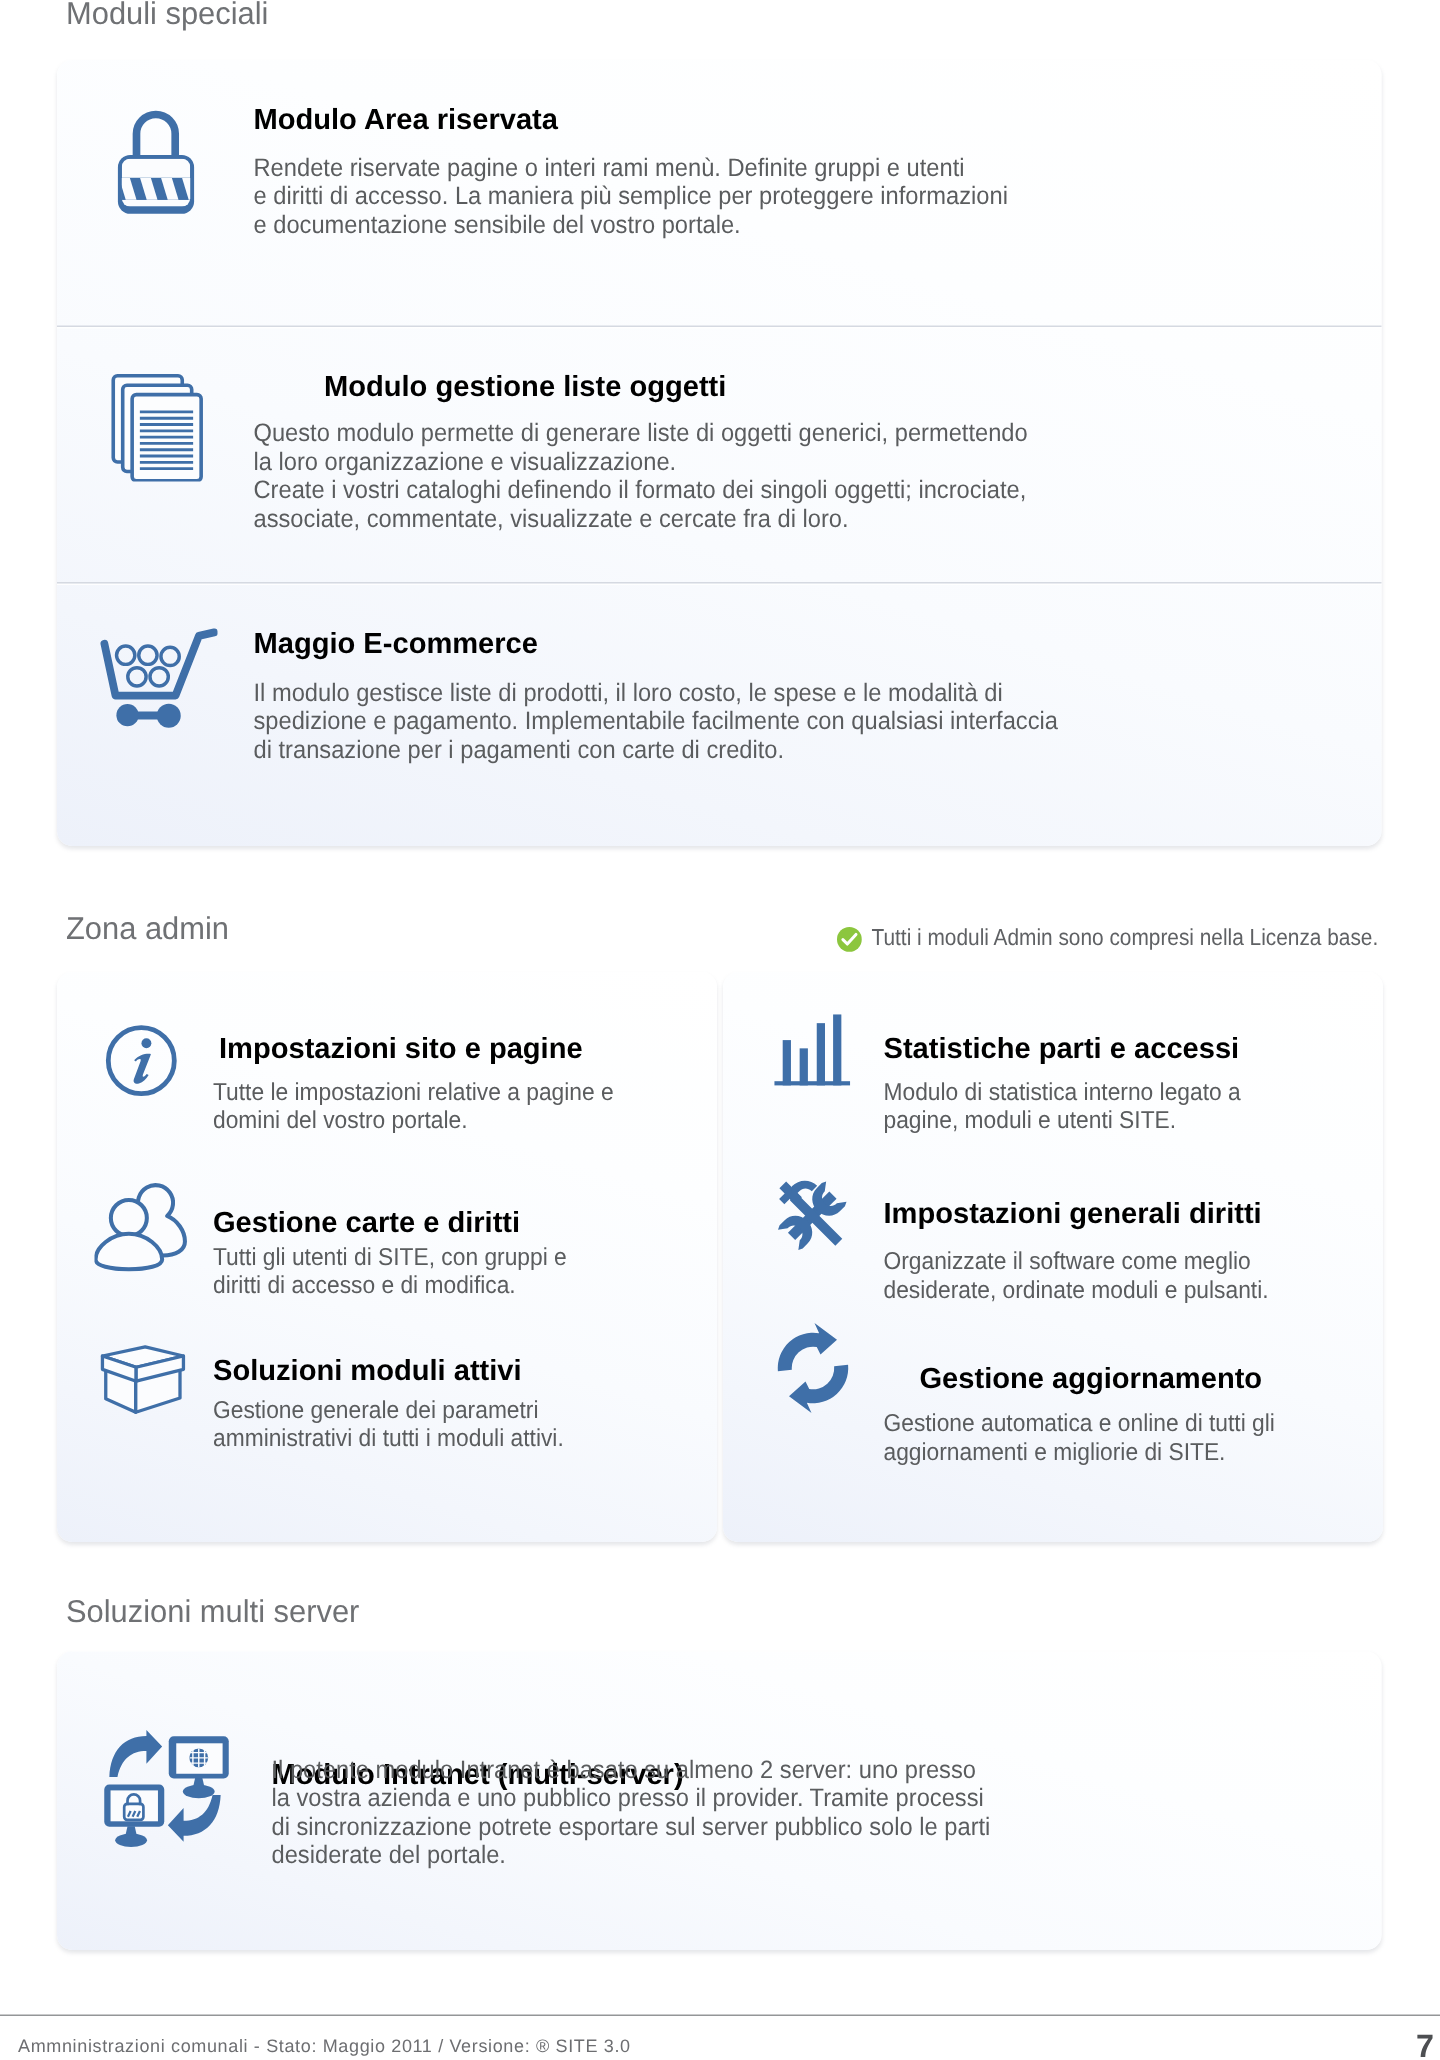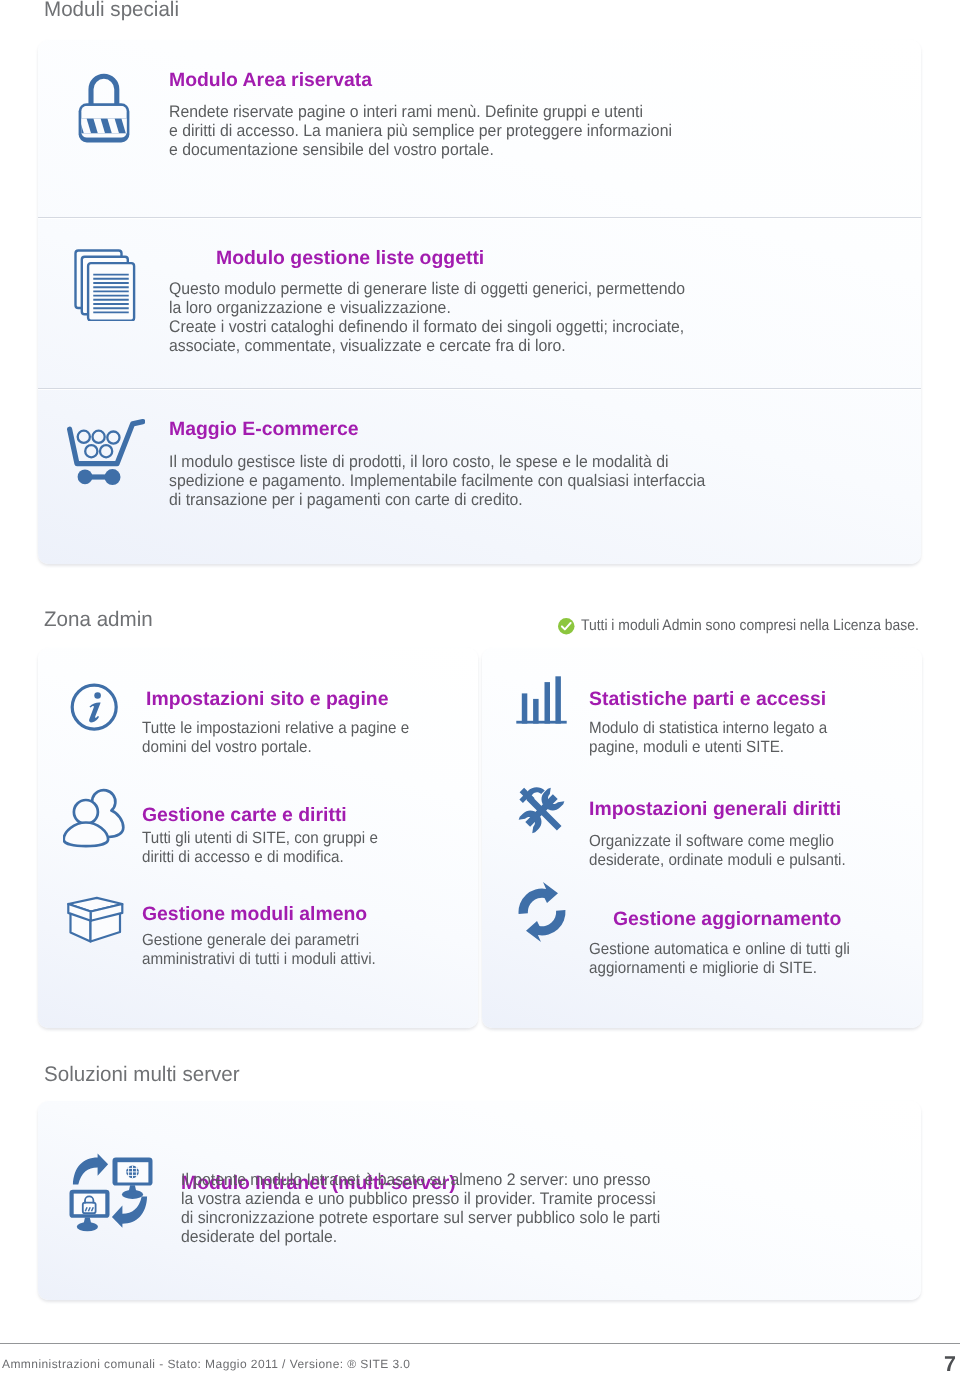--- a/index.html
+++ b/index.html
@@ -10,21 +10,21 @@
 
   .section-title{position:absolute;font-size:21px;color:#6f7174;font-weight:400;white-space:nowrap;
                  transform:scaleX(0.98);transform-origin:left top;}
 
   .panel{position:absolute;border-radius:10px;
          background:linear-gradient(197deg,#ffffff 0%,#fdfeff 30%,#f9fbfe 58%,#f3f6fc 80%,#edf1fa 100%);
          box-shadow:0 2px 3px rgba(125,130,145,0.20);}
 
   .divider{position:absolute;height:1px;background:#d5d9e1;box-shadow:0 1px 0 rgba(255,255,255,0.85);}
 
-  .mod-title{position:absolute;font-size:19.4px;font-weight:bold;color:#a21caf;white-space:nowrap;}
+  .mod-title{position:absolute;font-size:19.4px;font-weight:bold;color:#000000;white-space:nowrap;}
   .mod-body{position:absolute;font-size:16.8px;line-height:18.85px;color:#5a5c5e;white-space:pre-line;
             transform:scaleX(0.941);transform-origin:left top;}
   .mod-body.adm{font-size:16.3px;line-height:19.2px;transform:scaleX(0.933);}
 
   .icon{position:absolute;}
 
   .footer-rule{position:absolute;height:1px;background:#949698;}
   .footer-text{position:absolute;font-size:12px;color:#6d6e71;white-space:nowrap;letter-spacing:0.43px;}
   .page-num{position:absolute;font-size:21.5px;font-weight:bold;color:#4d4f52;}
 
@@ -162,21 +162,21 @@
 
       <path d="M10.5 17 L30.5 26.5 L30.5 51.5 L10.5 42.5 Z"></path>
       <path d="M30.5 26.5 L60 17 L60 42 L30.5 51.5 Z"></path>
 
       <path d="M8.3 14 L36.8 7.9 L62.3 14 L30.8 21.5 Z"></path>
       <path d="M8.3 14 L8.3 22.9 L30.8 30.8 L30.8 21.5 Z"></path>
       <path d="M30.8 21.5 L30.8 30.8 L62.3 22.9 L62.3 14 Z"></path>
     </g>
   </svg>
 </div>
-<div class="mod-title adm" style="left:142px;top:903px;">Gestione moduli almeno</div>
+<div class="mod-title adm" style="left:142px;top:903px;">Soluzioni moduli attivi</div>
 <div class="mod-body adm" style="left:142px;top:931px;">Gestione generale dei parametri
 amministrativi di tutti i moduli attivi.</div>
 
 <div class="icon" style="left:516px;top:676px;width:52px;height:48px;">
   <svg width="52" height="48" viewBox="0 0 52 48">
     <g fill="#3f6fa8">
       <rect x="5.8" y="17.4" width="5.5" height="30.2"></rect>
       <rect x="17.1" y="22.9" width="5.5" height="24.7"></rect>
       <rect x="28.5" y="6.1" width="5.5" height="41.5"></rect>
       <rect x="39.4" y="0.3" width="5.5" height="47.3"></rect>
@@ -273,14 +273,14 @@
     </g>
   </svg>
 </div>
 <div class="mod-title" style="left:181px;top:1136px;margin-top:36px;">Modulo Intranet (multi-server)</div>
 <div class="mod-body" style="left:181px;top:1171px;">Il potente modulo Intranet è basato su almeno 2 server: uno presso
 la vostra azienda e uno pubblico presso il provider. Tramite processi
 di sincronizzazione potrete esportare sul server pubblico solo le parti
 desiderate del portale.</div>
 
 <div class="footer-rule" style="left:0px;top:1343px;width:960px;"></div>
-<div class="footer-text" style="left:2px;top:1357px;text-align:center;">Ammninistrazioni comunali - Stato: Maggio 2011 / Versione: ® SITE 3.0</div>
+<div class="footer-text" style="left:12px;top:1357px;text-align:center;">Ammninistrazioni comunali - Stato: Maggio 2011 / Versione: ® SITE 3.0</div>
 <div class="page-num" style="left:944px;top:1351.5px;">7</div>
 
 </body></html>

